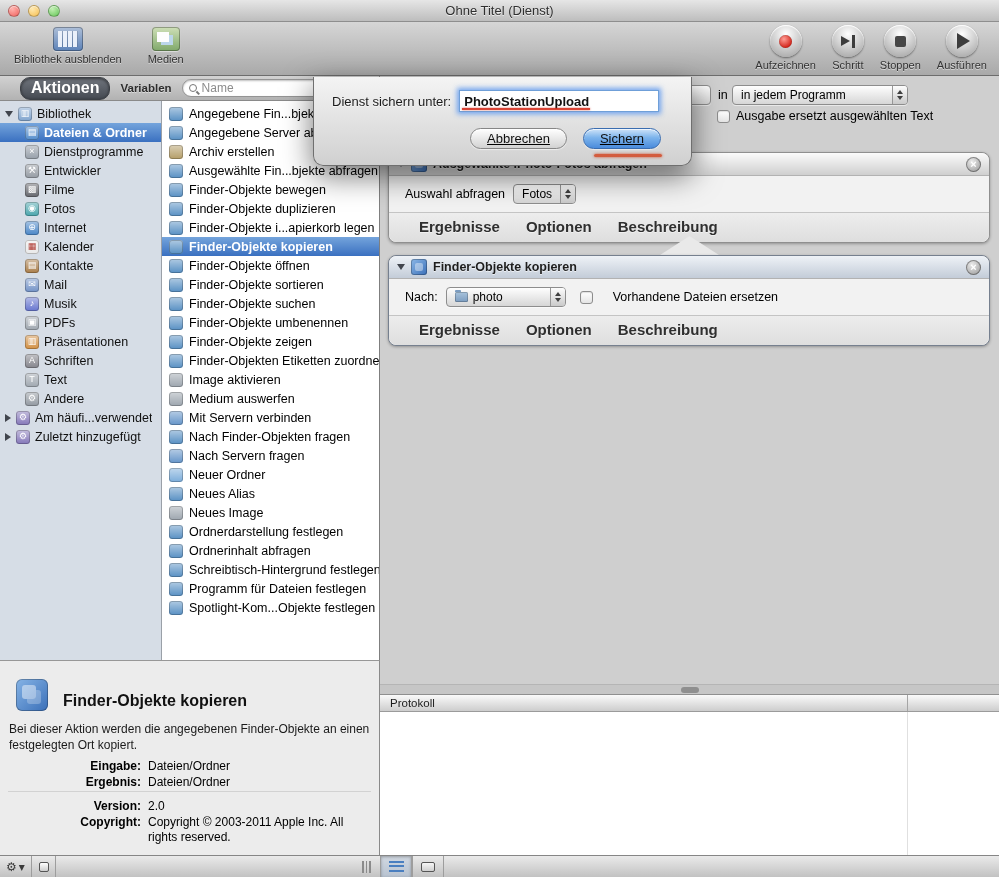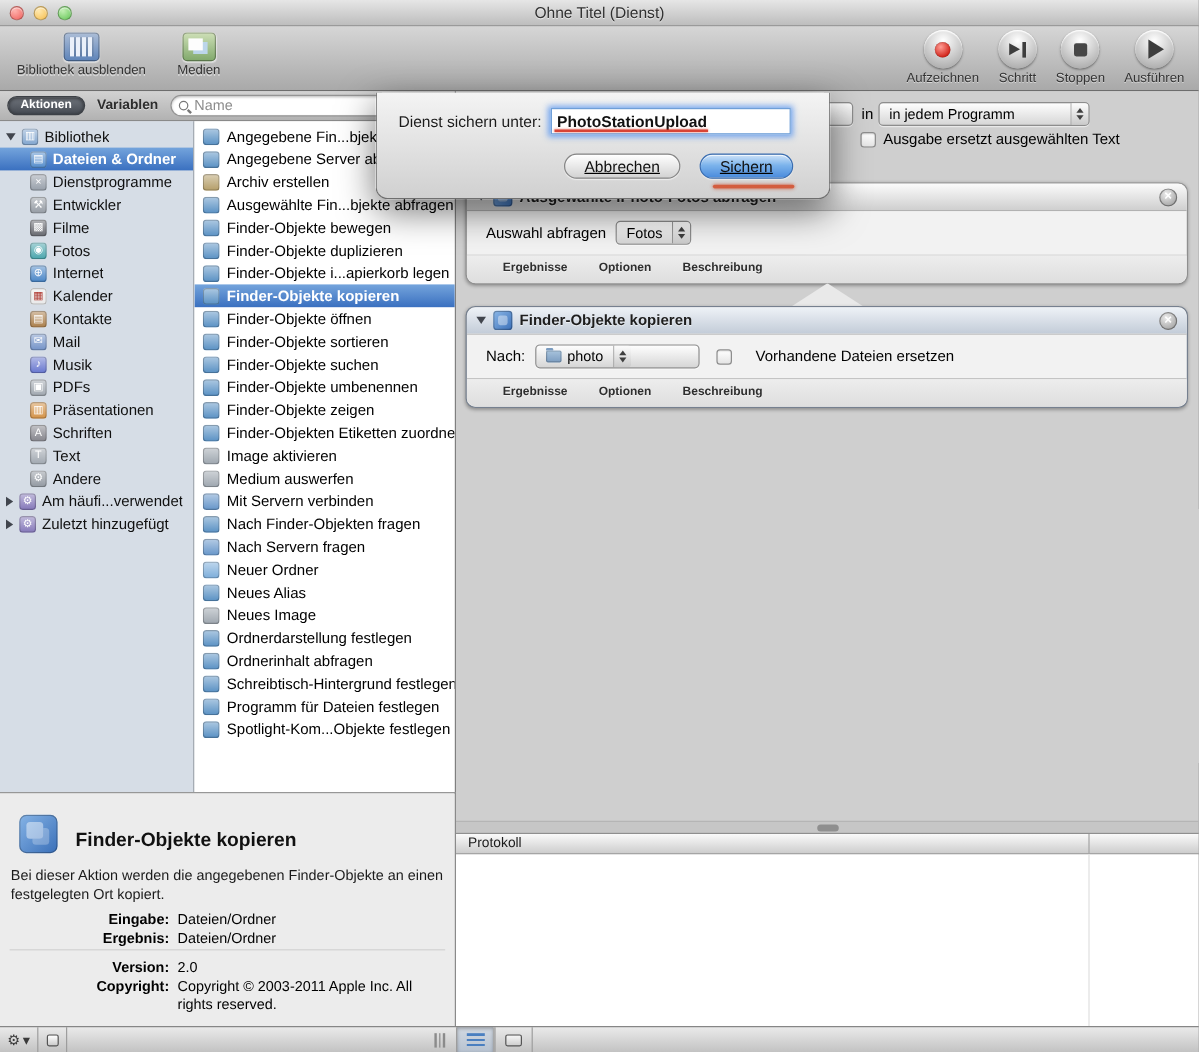--- a/index.html
+++ b/index.html
@@ -37,22 +37,22 @@
   .glyph-stop{width:11px;height:11px;border-radius:2px;background:#474747;}
   .glyph-run{width:0;height:0;border-left:13px solid #3d3d3d;border-top:8px solid transparent;border-bottom:8px solid transparent;margin-left:4px;}
   .glyph-step{display:flex;align-items:center;}
   .glyph-step .tri{width:0;height:0;border-left:9px solid #3d3d3d;border-top:5px solid transparent;border-bottom:5px solid transparent;}
   .glyph-step .bar{width:3px;height:13px;background:#3d3d3d;margin-left:2px;}
 
   
   .filterbar{position:absolute;top:76px;left:0;width:380px;height:25px;
     background:linear-gradient(#d2d2d2,#b2b2b2);border-bottom:1px solid #8a8a8a;border-right:1px solid #8a8a8a;
     display:flex;align-items:center;}
-  .seg-actions{margin-left:6px;background:linear-gradient(#70757d,#454a52);border:1px solid #3c4046;border-radius:10px;
-    color:#fff;font-weight:bold;font-size:10px;padding:1px 10px 2px;box-shadow:inset 0 1px 3px rgba(0,0,0,.55);}
+  .seg-actions{margin-left:20px;background:linear-gradient(#70757d,#454a52);border:1px solid #3c4046;border-radius:10px;
+    color:#fff;font-weight:bold;font-size:16px;padding:1px 10px 2px;box-shadow:inset 0 1px 3px rgba(0,0,0,.55);}
   .seg-vars{margin-left:10px;font-weight:bold;font-size:11.5px;color:#2d2d2d;text-shadow:0 1px 0 rgba(255,255,255,.45);}
   .searchbox{margin-left:10px;margin-right:8px;flex:1;height:18px;background:#fff;border:1px solid #949494;border-radius:10px;
     display:flex;align-items:center;padding:0 6px;box-shadow:inset 0 1px 2px rgba(0,0,0,.25);}
   .mag{width:8px;height:8px;border:1.5px solid #777;border-radius:50%;position:relative;margin-right:5px;flex:none;}
   .mag::after{content:"";position:absolute;width:4px;height:1.5px;background:#777;transform:rotate(45deg);left:6px;top:7px;}
   .search-input{border:none;outline:none;background:transparent;font-size:12px;width:100%;font-family:inherit;color:#333;}
   .search-input::placeholder{color:#8c8c8c;}
 
   
   .sidebar{position:absolute;top:101px;left:0;width:162px;height:559px;background:#d6dde6;border-right:1px solid #9aa0a8;overflow:hidden;padding-top:3px;}
@@ -96,21 +96,21 @@
   .card2 .card-header{background:linear-gradient(#eef2f7,#c3ccd8);}
   .card-title{font-weight:bold;font-size:12.5px;color:#1e1e1e;text-shadow:0 1px 0 rgba(255,255,255,.6);white-space:nowrap;}
   .card-close{margin-left:auto;width:15px;height:15px;border-radius:50%;flex:none;
     background:radial-gradient(circle at 40% 32%,#ececec,#8f8f8f);box-shadow:inset 0 0 0 1px rgba(0,0,0,.35);
     color:#fff;font-size:11px;font-weight:bold;display:flex;align-items:center;justify-content:center;line-height:1;}
   .hdr-icon{width:16px;height:16px;border-radius:3px;background:linear-gradient(135deg,#8cb8e8,#3a6fb8);box-shadow:inset 0 0 0 1px rgba(0,0,0,.25);flex:none;position:relative;}
   .hdr-icon::after{content:"";position:absolute;inset:4px;background:rgba(255,255,255,.4);border-radius:2px;}
   .card-body{display:flex;align-items:center;gap:8px;padding:8px 12px 8px 16px;font-size:12.5px;}
   .card-footer{display:flex;gap:26px;padding:5px 0 7px 30px;border-top:1px solid #c4c4c4;
     background:linear-gradient(#ededed,#dedede);border-radius:0 0 8px 8px;}
-  .ftab{font-weight:bold;font-size:10px;color:#2f2f2f;text-shadow:0 1px 0 rgba(255,255,255,.5);}
+  .ftab{font-weight:bold;font-size:15px;color:#2f2f2f;text-shadow:0 1px 0 rgba(255,255,255,.5);}
   .connector{position:absolute;top:160px;left:50%;transform:translateX(-50%);width:62px;height:20px;
     background:#e9e9e9;clip-path:polygon(50% 0,100% 100%,0 100%);filter:drop-shadow(0 -1px 1px rgba(0,0,0,.25));}
   .folder-mini{width:13px;height:10px;background:linear-gradient(#a9c4dd,#7b9cc0);border-radius:1.5px;position:relative;flex:none;box-shadow:inset 0 0 0 1px rgba(0,0,0,.2);}
   .folder-mini::before{content:"";position:absolute;top:-2px;left:0;width:6px;height:2px;background:#7b9cc0;border-radius:1px 1px 0 0;}
 
   .hscroll{position:absolute;top:684px;left:380px;width:619px;height:10px;background:#c6c6c6;border-top:1px solid #b5b5b5;}
   .hthumb{position:absolute;left:50%;transform:translateX(-50%);top:2px;width:18px;height:6px;border-radius:3px;background:#8f8f8f;}
 
   
   .log-header{position:absolute;top:694px;left:380px;width:619px;height:18px;
@@ -473,21 +473,21 @@
 
     <div class="card card2">
       <div class="card-header">
         <span class="tri-down"></span>
         <span class="hdr-icon"></span>
         <span class="card-title">Finder-Objekte kopieren</span>
         <span class="card-close">×</span>
       </div>
       <div class="card-body">
         <span>Nach:</span>
-        <span class="popup" style="width:137px;">
+        <span class="popup" style="width:120px;justify-content:space-between">
           <span style="display:inline-flex;align-items:center;gap:5px">
             <i class="folder-mini"></i>
             <span class="ptext">photo</span>
           </span>
           <span class="stepper">
               <i class="up"></i>
               <i class="dn"></i>
             </span>
         </span>
         <span style="display:inline-flex;align-items:center;gap:20px;margin-left:6px">

